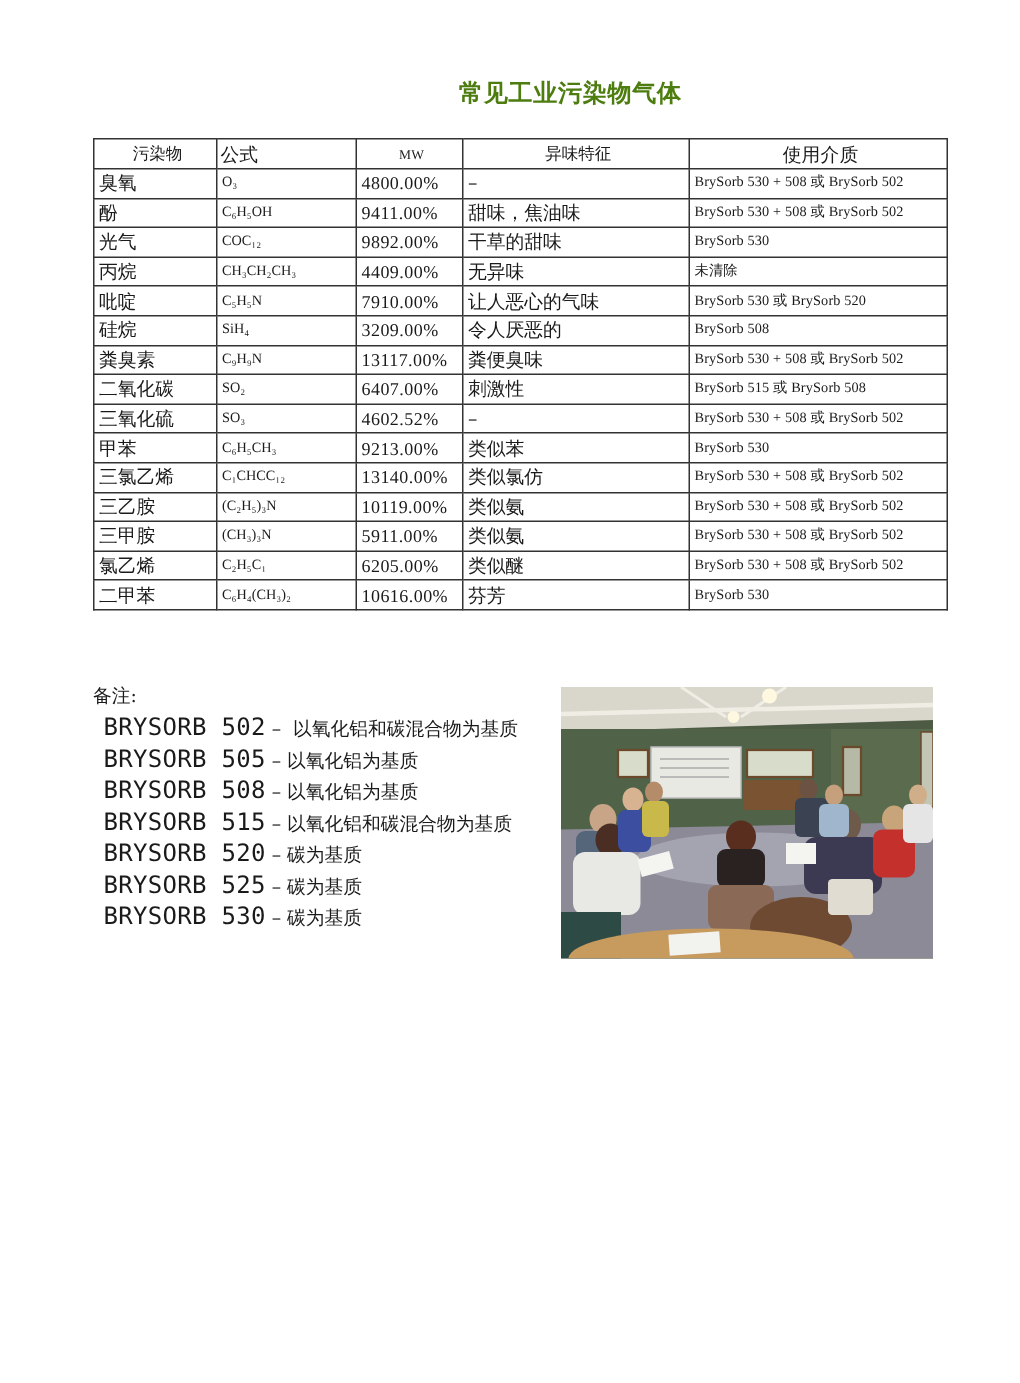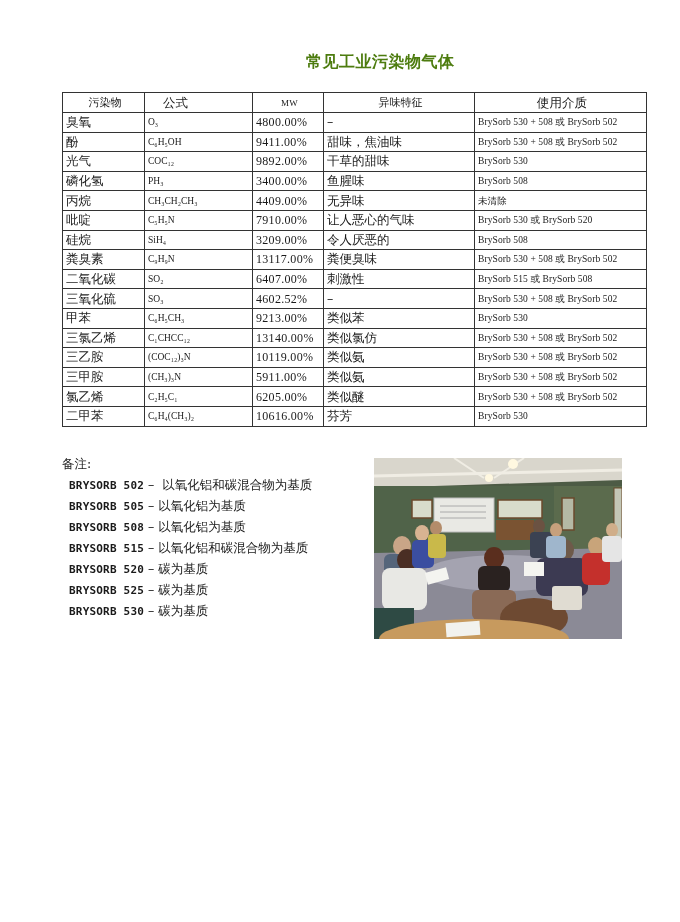--- a/index.html
+++ b/index.html
@@ -13,34 +13,34 @@
   .tbl th { text-align:center; font-size:11px; height:19px; }
   .c1 { width:78px; font-size:12.5px; }
   .c2 { width:89px; font-size:9.5px; font-family:"Liberation Serif",serif; }
   .c3 { width:67px; font-size:12px; font-family:"Liberation Serif",serif; letter-spacing:0.3px; }
   .c4 { width:147px; font-size:12.5px; }
   .c5 { width:168px; font-size:9.5px; font-family:"Liberation Serif",serif; letter-spacing:0.1px; }
   .tbl th.c3 { font-size:9px; }
   .notes { position:absolute; left:62px; top:456px; font-size:12.5px; }
   .notes .hd { margin-bottom:2px; }
   .notes .ln { margin-left:7px; line-height:20px; white-space:pre; }
-  .notes .code { font-family:"DejaVu Sans Mono","Liberation Mono",monospace; font-size:11px; letter-spacing:0.2px;font-weight:bold; }
+  .notes .code { font-family:"DejaVu Sans Mono","Liberation Mono",monospace; font-size:16px; letter-spacing:0.2px; }
   .photo { position:absolute; left:374px; top:458px; width:248px; height:181px; overflow:hidden;
            background:#4f5a44; }
 </style>
 </head>
 <body>
 
 <div class="title">常见工业污染物气体</div>
 
 <table class="tbl">
   <thead>
     <tr>
       <th class="c1">污染物</th>
-      <th class="c2" style="text-align:left;padding-left:18px;font-size:12.5px;font-family:'DejaVu Serif',serif;">公式</th>
+      <th class="c2" style="text-align:left;padding-left:2px;font-size:12.5px;font-family:'DejaVu Serif',serif;">公式</th>
       <th class="c3">MW</th>
       <th class="c4">异味特征</th>
       <th class="c5" style="font-size:12.5px;font-family:'DejaVu Serif',serif;">使用介质</th>
     </tr>
   </thead>
   <tbody id="tbody">
       <tr>
         <td class="c1">臭氧</td>
         <td class="c2">O₃</td>
         <td class="c3">4800.00%</td>
@@ -55,27 +55,20 @@
         <td class="c5">BrySorb 530 + 508 或 BrySorb 502</td>
       </tr>
       <tr>
         <td class="c1">光气</td>
         <td class="c2">COC₁₂</td>
         <td class="c3">9892.00%</td>
         <td class="c4">干草的甜味</td>
         <td class="c5">BrySorb 530</td>
       </tr>
       <tr>
-        <td class="c1">磷化氢</td>
-        <td class="c2">PH₃</td>
-        <td class="c3">3400.00%</td>
-        <td class="c4">鱼腥味</td>
-        <td class="c5">BrySorb 508</td>
-      </tr>
-      <tr>
         <td class="c1">丙烷</td>
         <td class="c2">CH₃CH₂CH₃</td>
         <td class="c3">4409.00%</td>
         <td class="c4">无异味</td>
         <td class="c5">未清除</td>
       </tr>
       <tr>
         <td class="c1">吡啶</td>
         <td class="c2">C₅H₅N</td>
         <td class="c3">7910.00%</td>
@@ -119,21 +112,21 @@
       </tr>
       <tr>
         <td class="c1">三氯乙烯</td>
         <td class="c2">C₁CHCC₁₂</td>
         <td class="c3">13140.00%</td>
         <td class="c4">类似氯仿</td>
         <td class="c5">BrySorb 530 + 508 或 BrySorb 502</td>
       </tr>
       <tr>
         <td class="c1">三乙胺</td>
-        <td class="c2">(COC₁₂)₃N</td>
+        <td class="c2">(C₂H₅)₃N</td>
         <td class="c3">10119.00%</td>
         <td class="c4">类似氨</td>
         <td class="c5">BrySorb 530 + 508 或 BrySorb 502</td>
       </tr>
       <tr>
         <td class="c1">三甲胺</td>
         <td class="c2">(CH₃)₃N</td>
         <td class="c3">5911.00%</td>
         <td class="c4">类似氨</td>
         <td class="c5">BrySorb 530 + 508 或 BrySorb 502</td>

